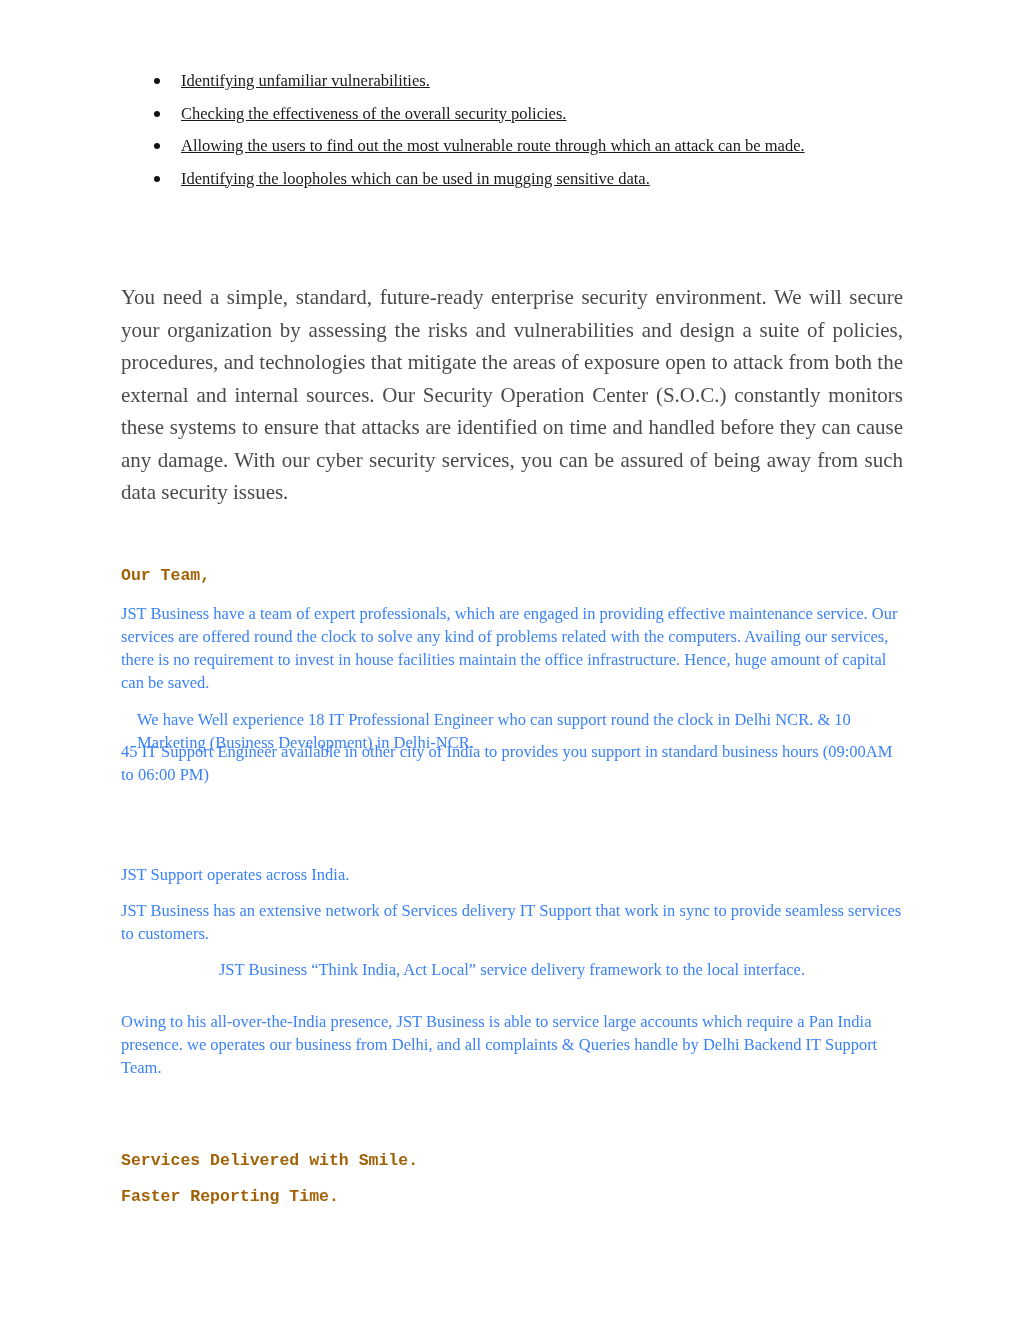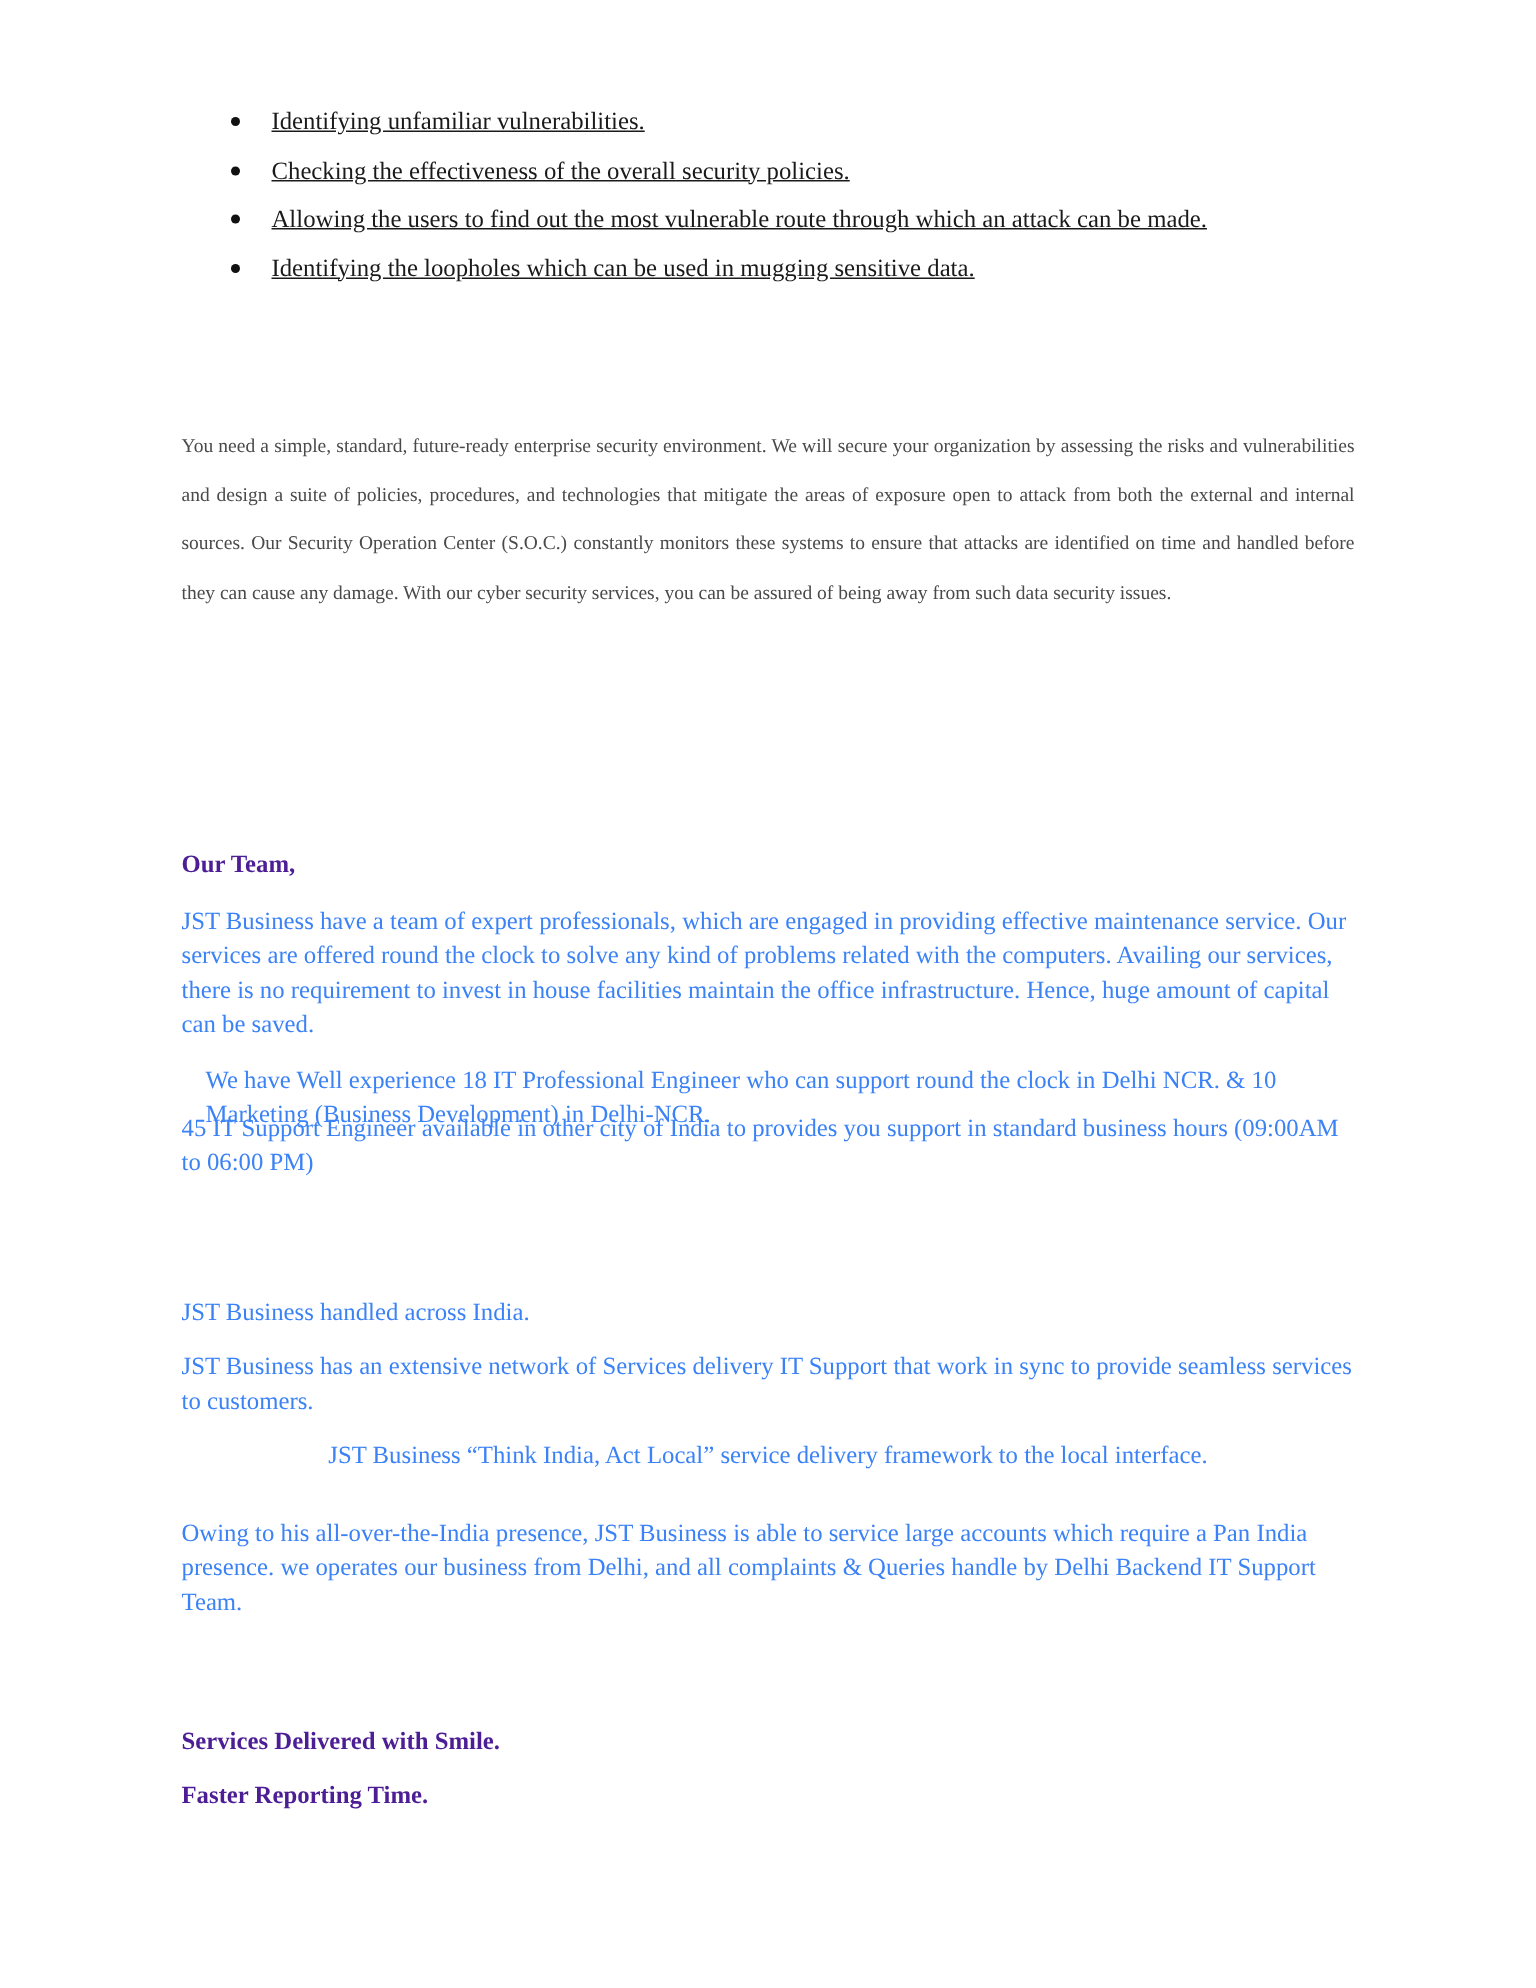--- a/index.html
+++ b/index.html
@@ -12,24 +12,24 @@
     ul.bullets { list-style: none; margin: 0; padding: 0; position: absolute; top: 65px; left: 0; width: 782px; text-decoration: underline; }
     ul.bullets li {
       position: relative; padding-left: 60px; font-size: 16.5px; line-height: 32.5px;
       text-align: justify;
     }
     ul.bullets li .dot {
       position: absolute; left: 33px; top: 13px; width: 6px; height: 6px; border-radius: 50%; background: #111;
     }
     .intro {
       position: absolute; top: 281px; left: 0; width: 782px;
-      font-size: 13px; line-height: 32.5px; text-align: justify; color: #4a4a4a;
+      font-size: 21px; line-height: 32.5px; text-align: justify; color: #4a4a4a;
       margin: 0; text-align-last: left;
     }
-    .heading { position: absolute; left: 0; font-weight: bold; font-size: 16.5px; margin: 0; color: #4c1d95; }
+    .heading { position: absolute; left: 0; font-weight: bold; font-size: 16.5px; margin: 0; color: #a16207; font-family: Liberation Mono, monospace; }
     .para { position: absolute; left: 0; width: 782px; font-size: 16.5px; line-height: 23px; margin: 0; color: #3b82f6; }
   </style>
 </head>
 <body>
 
 <div class="page">
 
   <ul class="bullets">
     <li><span class="dot"></span><span>Identifying unfamiliar vulnerabilities.</span></li>
     <li><span class="dot"></span><span>Checking the effectiveness of the overall security policies.</span></li>
@@ -38,21 +38,21 @@
   </ul>
 
   <p class="intro">You need a simple, standard, future-ready enterprise security environment. We will secure your organization by assessing the risks and vulnerabilities and design a suite of policies, procedures, and technologies that mitigate the areas of exposure open to attack from both the external and internal sources. Our Security Operation Center (S.O.C.) constantly monitors these systems to ensure that attacks are identified on time and handled before they can cause any damage. With our cyber security services, you can be assured of being away from such data security issues.</p>
 
   <h3 class="heading" style="top:566px;">Our Team,</h3>
 
   <p class="para" style="top:602px;">JST Business have a team of expert professionals, which are engaged in providing effective maintenance service. Our services are offered round the clock to solve any kind of problems related with the computers. Availing our services, there is no requirement to invest in house facilities maintain the office infrastructure. Hence, huge amount of capital can be saved.</p>
   <p class="para" style="top:708px;margin-left:16px;">We have Well experience 18 IT Professional Engineer who can support round the clock in Delhi NCR. &amp; 10 Marketing (Business Development) in Delhi-NCR.</p>
   <p class="para" style="top:740px;">45 IT Support Engineer available in other city of India to provides you support in standard business hours (09:00AM to 06:00 PM)</p>
 
-  <p class="para" style="top:863px;">JST Business handled across India.</p>
+  <p class="para" style="top:863px;">JST Support operates across India.</p>
   <p class="para" style="top:899px;">JST Business has an extensive network of Services delivery IT Support that work in sync to provide seamless services to customers.</p>
   <p class="para" style="top:958px;text-align:center;">JST Business “Think India, Act Local” service delivery framework to the local interface.</p>
   <p class="para" style="top:1010px;">Owing to his all-over-the-India presence, JST Business is able to service large accounts which require a Pan India presence. we operates our business from Delhi, and all complaints &amp; Queries handle by Delhi Backend IT Support Team.</p>
 
   <h3 class="heading" style="top:1151px;">Services Delivered with Smile.</h3>
   <h3 class="heading" style="top:1187px;">Faster Reporting Time.</h3>
 
 </div>
 
 </body></html>

